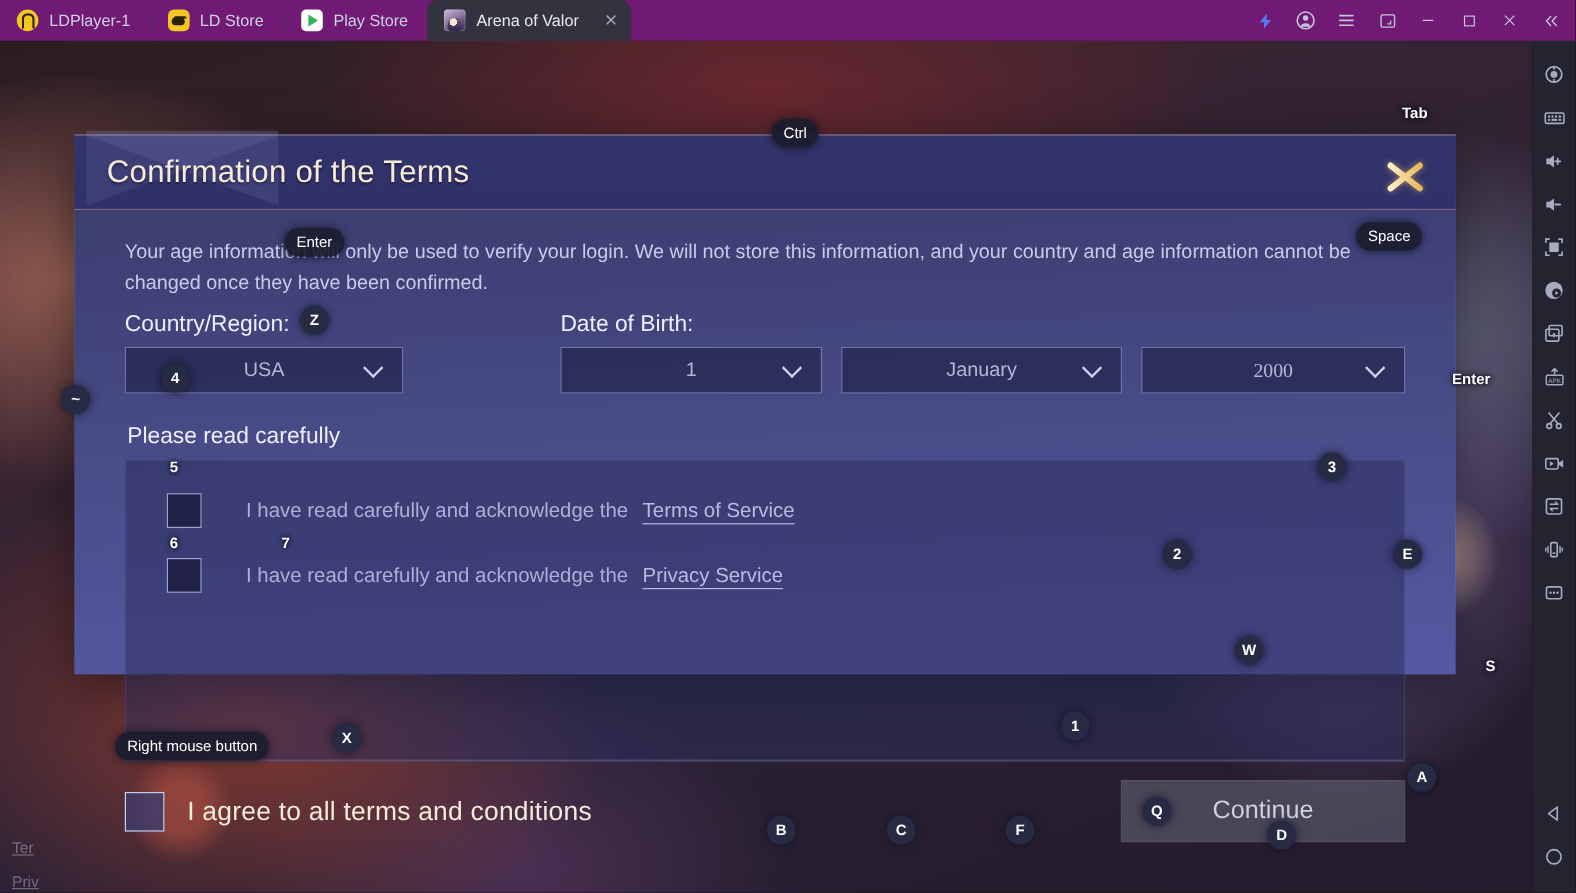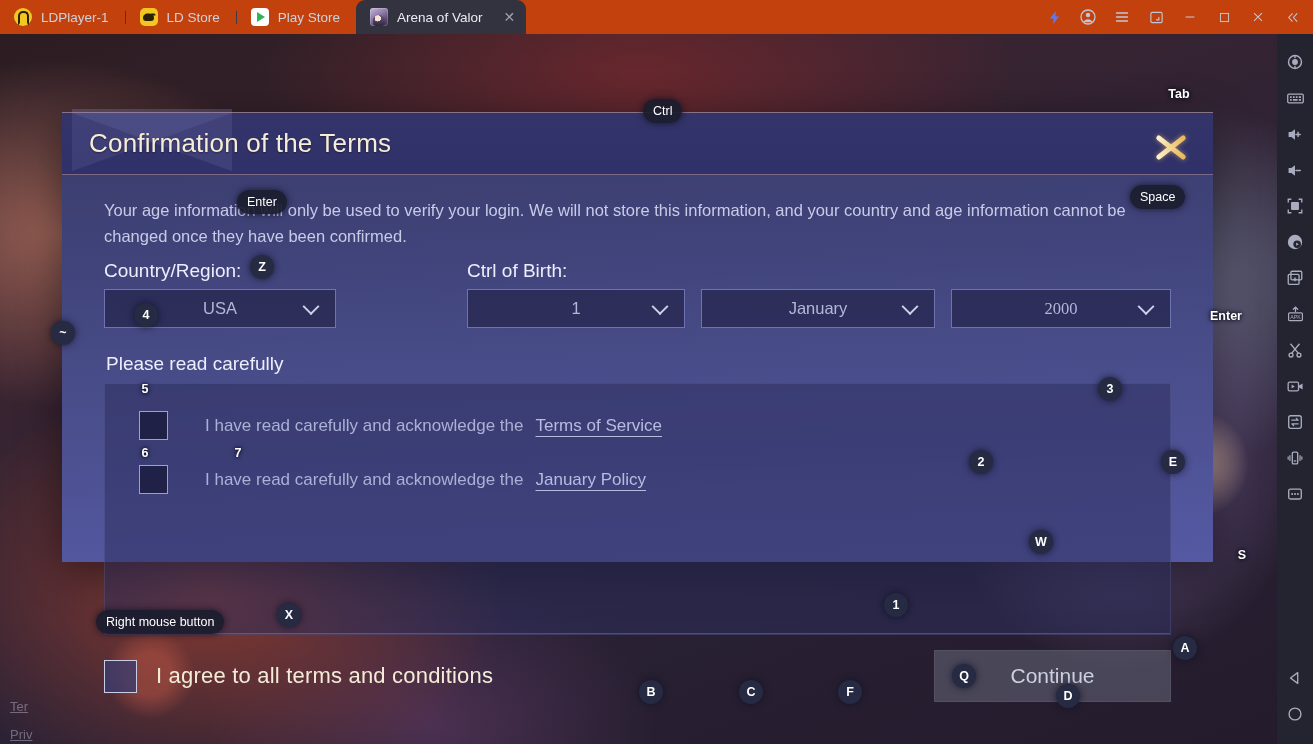--- a/index.html
+++ b/index.html
@@ -6,21 +6,21 @@
   html,body { width:1313px; height:744px; overflow:hidden; }
   body {
     font-family:"Liberation Sans", sans-serif;
     background:#14151f;
     position:relative;
   }
 
   
   .titlebar{
     position:absolute; top:0; left:0; width:1313px; height:34px;
-    background:#c2410c; display:flex; align-items:flex-end; z-index:60;
+    background:#701a75; display:flex; align-items:flex-end; z-index:60;
   }
   .tabs{ display:flex; align-items:flex-end; height:34px; }
   .tab{
     height:34px; display:flex; align-items:center; gap:9px;
     padding:0 16px 0 14px; position:relative; cursor:default;
   }
   .tab .tlabel{ color:#cfd2de; font-size:13.5px; white-space:nowrap; }
   .tab.active{
     background:#32333f; border-radius:9px 9px 0 0; padding-right:8px;
   }
@@ -278,21 +278,21 @@
       <div class="fieldrow">
         <div class="col-country">
           <span class="flabel">Country/Region:</span>
           <div class="dd dd-country">
             <span class="val">USA</span>
             <span class="caret"></span>
           </div>
         </div>
 
         <div>
-          <span class="flabel">Ctrl of Birth:</span>
+          <span class="flabel">Date of Birth:</span>
           <div class="dob-wrap">
             <div class="dd dd-day">
               <span class="val">1</span>
               <span class="caret"></span>
             </div>
             <div class="dd dd-month">
               <span class="val">January</span>
               <span class="caret"></span>
             </div>
             <div class="dd dd-year">
@@ -307,21 +307,21 @@
 
       <div class="terms-box">
         <div class="cbrow">
           <div class="cbox"></div>
           <span class="ctext">I have read carefully and acknowledge the</span>
           <span class="clink">Terms of Service</span>
         </div>
         <div class="cbrow">
           <div class="cbox"></div>
           <span class="ctext">I have read carefully and acknowledge the</span>
-          <span class="clink">January Policy</span>
+          <span class="clink">Privacy Service</span>
         </div>
         <div class="hr-line"></div>
       </div>
     </div>
 
     <div class="modal-foot">
       <div class="agree">
         <div class="abox"></div>
         <span class="atext">I agree to all terms and conditions</span>
       </div>

